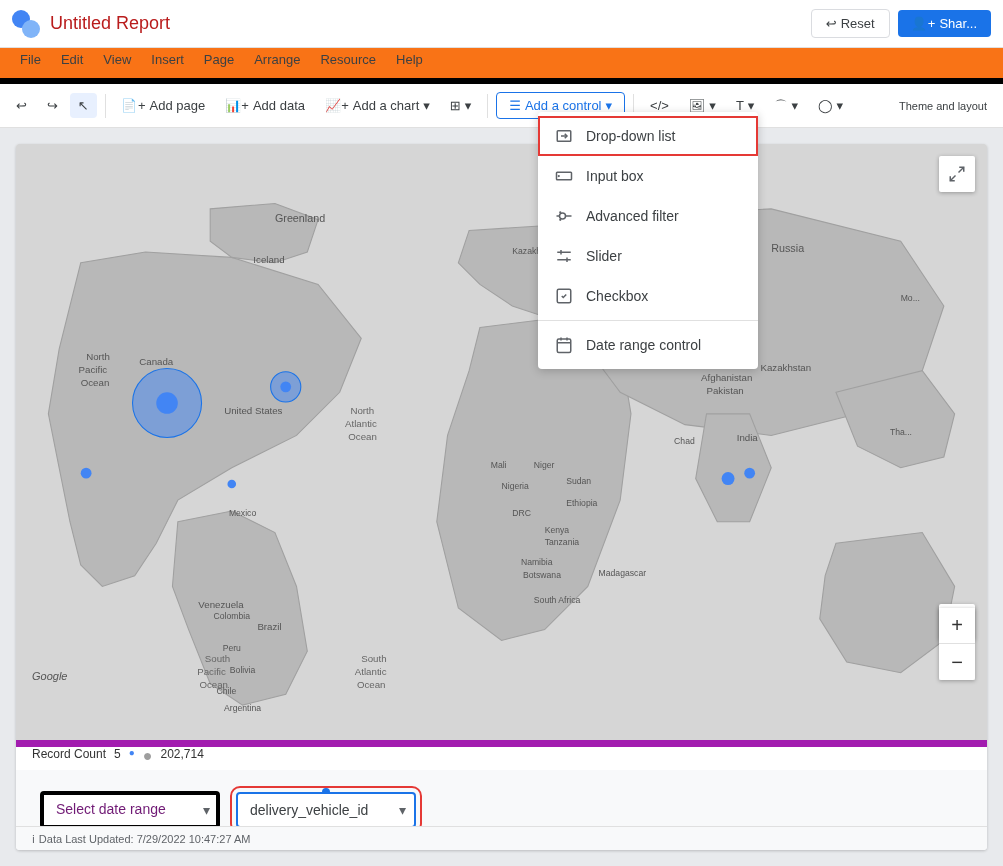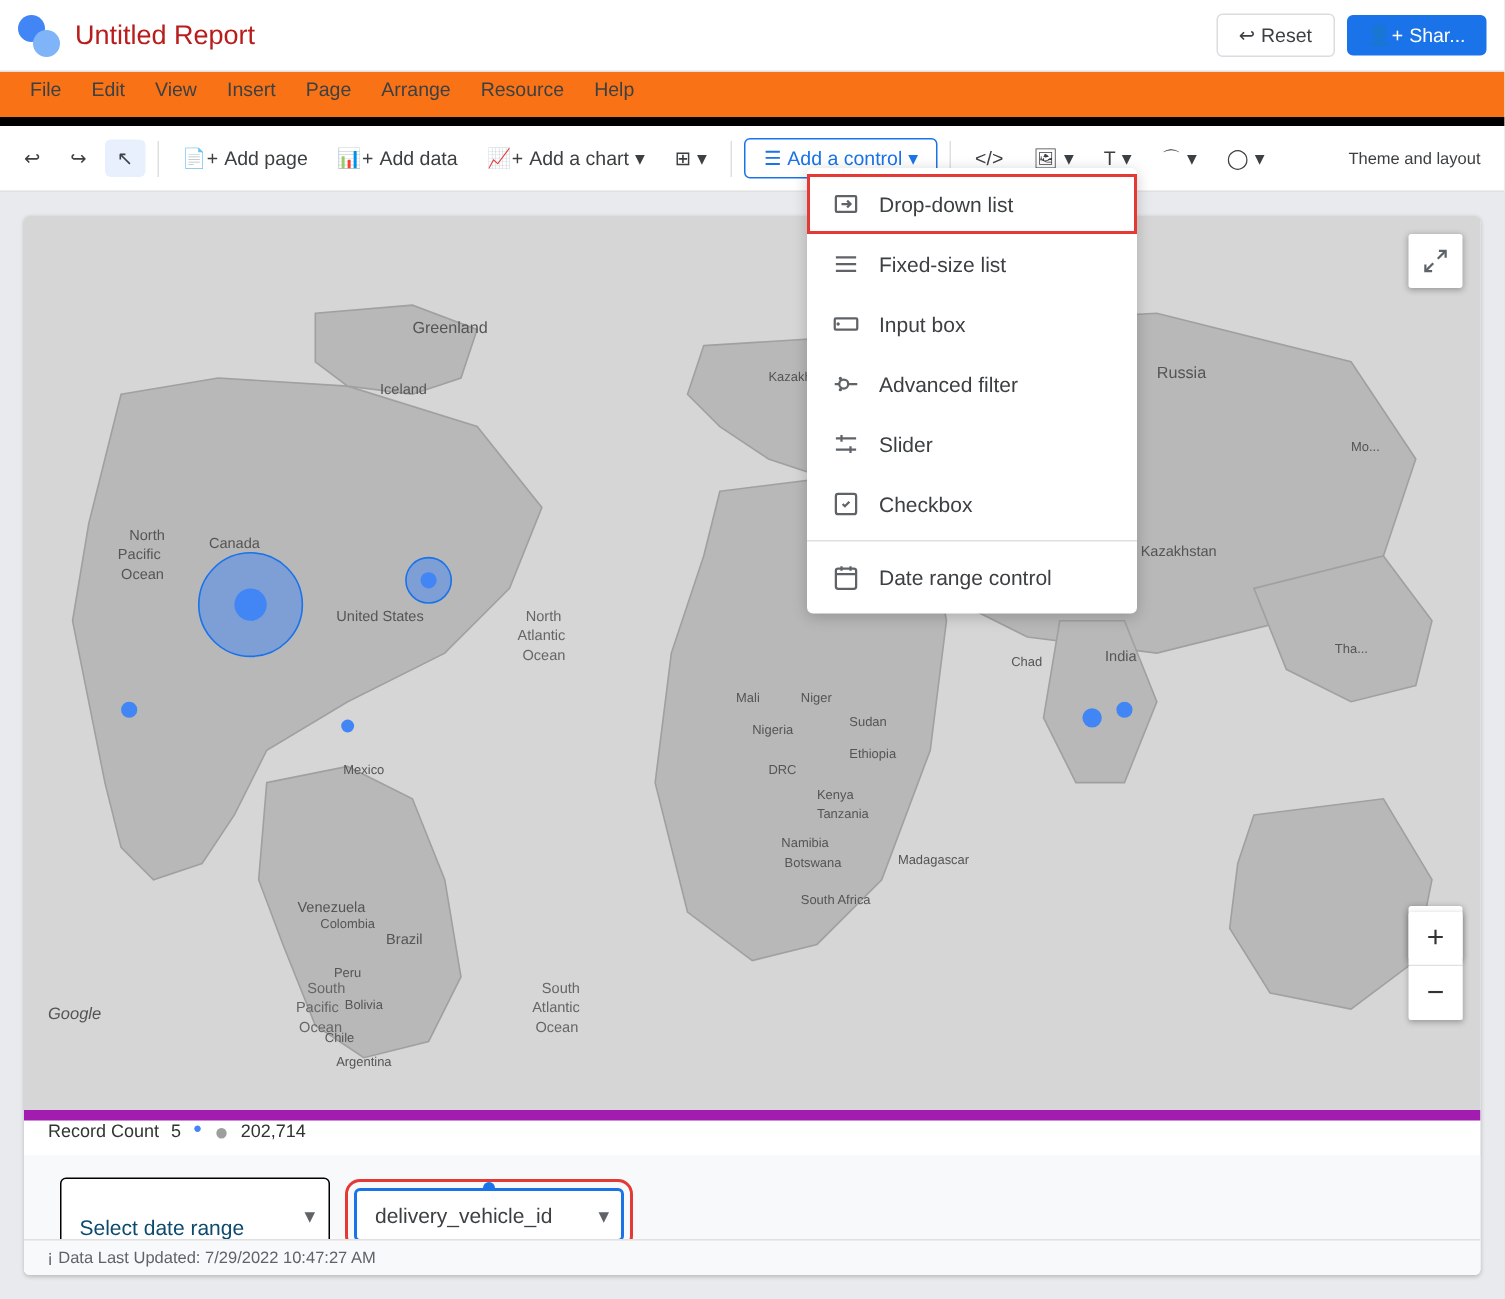--- a/index.html
+++ b/index.html
@@ -106,24 +106,24 @@
       font-size: 12px; color: #333;
     }
 
     
     .controls-area {
       position: absolute; bottom: 0; left: 0; right: 0;
       height: 80px; background: #f8f9fa;
       display: flex; align-items: center; padding: 0 24px; gap: 16px;
     }
     .date-range-select {
-      border: 1px solid #000000; border-radius: 4px;
-      padding: 24px 32px 8px 12px; font-size: 14px;
+      border: 4px solid #000000; border-radius: 4px;
+      padding: 6px 32px 8px 12px; font-size: 14px;
       background: #fff; appearance: none; cursor: pointer;
-      color: #0c4a6e; min-width: 180px;
+      color: #701a75; min-width: 180px;
     }
     .dropdown-control {
       border: 2px solid #1a73e8; border-radius: 4px;
       padding: 8px 32px 8px 12px; font-size: 14px;
       background: #fff; cursor: pointer; color: #3c4043;
       min-width: 180px; position: relative;
       outline: 2px solid #e53935; outline-offset: 4px;
     }
     .control-wrapper {
       position: relative; display: inline-flex; align-items: center;
@@ -471,30 +471,20 @@
     <span class="dropdown-item-icon">
       <svg width="18" height="18" viewBox="0 0 24 24" fill="none" stroke="#5f6368" stroke-width="2">
         <rect x="3" y="5" width="18" height="14" rx="1"></rect>
         <line x1="8" y1="12" x2="16" y2="12"></line>
         <polyline points="13 9 16 12 13 15"></polyline>
       </svg>
     </span>
     <span>Drop-down list</span>
   </div>
 
-  <div class="dropdown-item">
-    <span class="dropdown-item-icon">
-      <svg width="18" height="18" viewBox="0 0 24 24" fill="none" stroke="#5f6368" stroke-width="2">
-        <line x1="3" y1="6" x2="21" y2="6"></line>
-        <line x1="3" y1="12" x2="21" y2="12"></line>
-        <line x1="3" y1="18" x2="21" y2="18"></line>
-      </svg>
-    </span>
-    <span>Fixed-size list</span>
-  </div>
 
   <div class="dropdown-item">
     <span class="dropdown-item-icon">
       <svg width="18" height="18" viewBox="0 0 24 24" fill="none" stroke="#5f6368" stroke-width="2">
         <rect x="2" y="7" width="20" height="10" rx="1"></rect>
         <line x1="5" y1="12" x2="5" y2="12" stroke-width="3" stroke-linecap="round"></line>
       </svg>
     </span>
     <span>Input box</span>
   </div>

